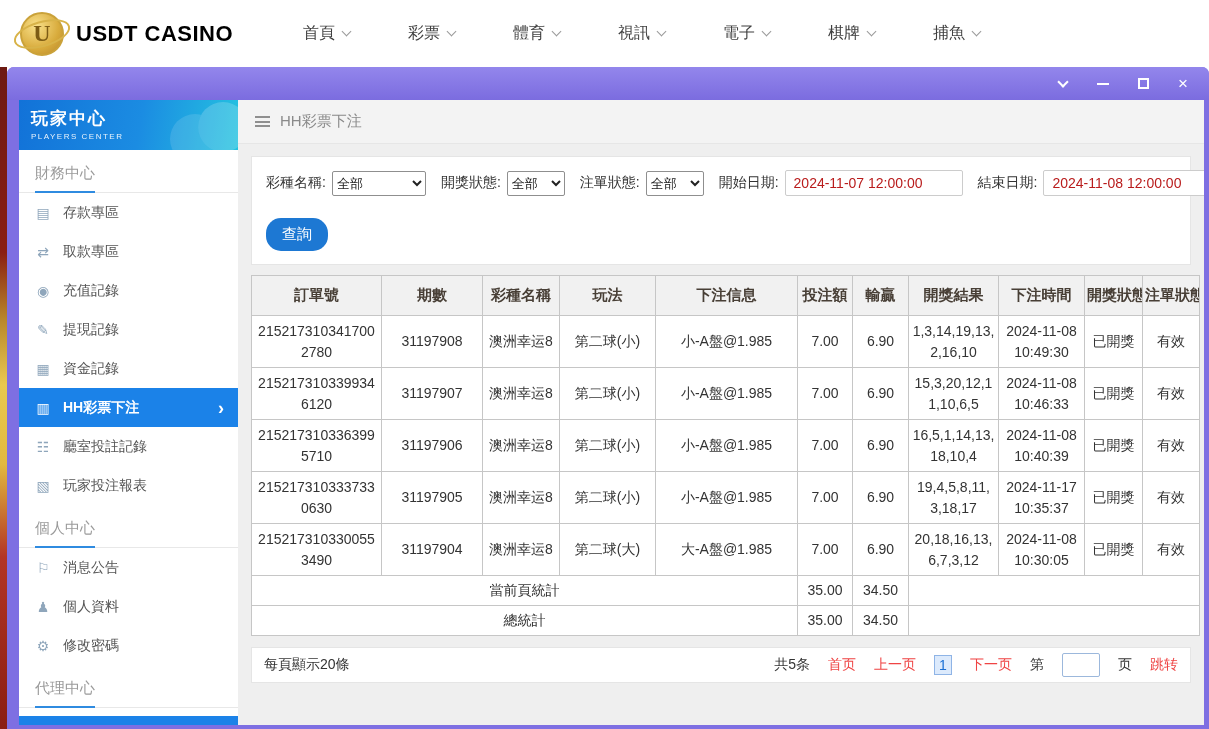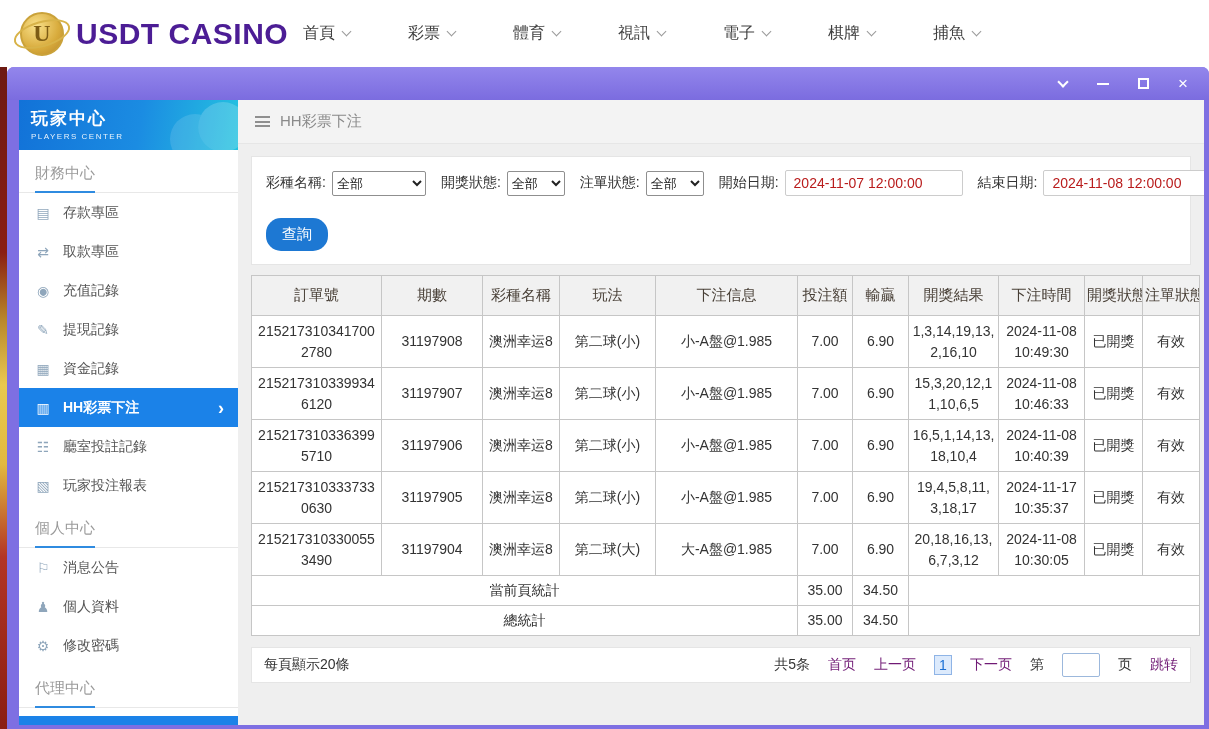--- a/index.html
+++ b/index.html
@@ -11,21 +11,21 @@
   .topbar{position:absolute;left:0;top:0;width:100%;height:67px;background:#fff;
     display:flex;align-items:center;padding-left:20px}
   .logo{display:flex;align-items:center;gap:12px;width:225px;cursor:pointer}
   .coin{width:44px;height:44px;border-radius:50%;position:relative;flex:0 0 44px;
     background:radial-gradient(circle at 35% 30%,#f9e08a,#d8ab3c 60%,#b8862a);
     border:2px solid #caa23a;display:flex;align-items:center;justify-content:center}
   .coin i{font-style:normal;font-weight:bold;font-size:24px;color:#7d5c15;
     font-family:"Liberation Serif","DejaVu Serif",serif}
   .coin::after{content:"";position:absolute;left:-9px;right:-9px;top:7px;bottom:7px;
     border:2px solid #d8b349;border-radius:50%;transform:rotate(-16deg)}
-  .logo-text{font-size:30px;font-weight:bold;color:#4c1d95;letter-spacing:.5px;white-space:nowrap}
+  .logo-text{font-size:22px;font-weight:bold;color:#000000;letter-spacing:.5px;white-space:nowrap}
   .main-nav{display:flex;align-items:flex-end;gap:58px;margin-left:58px}
   .nav-item{display:flex;align-items:center;font-size:16px;color:#3f3f3f;cursor:pointer;white-space:nowrap}
   .chev{width:7px;height:7px;border-right:1.5px solid #9a9a9a;border-bottom:1.5px solid #9a9a9a;
     transform:rotate(45deg);display:inline-block;margin-left:8px;margin-top:-4px}
 
   
   .underlay{position:absolute;left:0;top:67px;width:7px;height:662px;
     background:linear-gradient(180deg,#6d1a12 0%,#8a1e12 28%,#b8862a 38%,#e9c94f 48%,#e2b93e 60%,#b33524 74%,#8a1e12 100%)}
 
   
@@ -77,32 +77,32 @@
   .fsel{height:25px;border:1px solid #8f8f8f;background:#fff;font-size:13px;color:#222;border-radius:2px}
   .fsel.wide{width:94px}
   .fsel.narrow{width:58px}
   .fdate{width:178px;height:26px;border:1px solid #ccc;border-radius:2px;padding:0 8px;
     font-size:14px;color:#b91c1c;background:#fff;font-family:inherit}
   .query-btn{margin-top:22px;background:#1d78d3;color:#fff;font-size:15px;padding:7px 16px;
     border:0;border-radius:15px;cursor:pointer;font-family:inherit}
 
   .table-wrap{margin:10px 13px 0}
   table{width:100%;border-collapse:collapse;table-layout:fixed;background:#fff}
-  th{background:#f1f1f1;font-size:15px;font-weight:normal;color:#483f36;
+  th{background:#f1f1f1;font-size:15px;font-weight:bold;color:#483f36;
     border:1px solid #c6c6c6;padding:10px 2px;white-space:nowrap;overflow:hidden}
   td{border:1px solid #c6c6c6;font-size:14px;color:#333;text-align:center;
     padding:4px 3px;background:#fff;word-break:break-all;line-height:1.5}
   .data-row td{height:52px}
   .summary-row td{height:30px}
 
   .pager{margin:11px 13px 0;background:#fff;border:1px solid #e5e5e5;height:36px;
     display:flex;align-items:center;justify-content:space-between;padding:0 12px;
     font-size:14px;color:#333}
   .pager-right{display:flex;align-items:center;gap:18px}
-  .pager a{color:#701a75;text-decoration:none;cursor:pointer;white-space:nowrap}
+  .pager a{color:#ef4444;text-decoration:none;cursor:pointer;white-space:nowrap}
   .cur{min-width:18px;height:20px;line-height:18px;text-align:center;background:#dceafc;
     border:1px solid #8fb4e6;color:#1a6fd4;padding:0 4px;cursor:pointer}
   .jump-input{width:38px;height:24px;border:1px solid #9cb8dc;border-radius:2px;padding:0 4px;font-size:13px}
 </style>
 </head>
 <body>
 
 <div class="screen">
 
   <header class="topbar">

